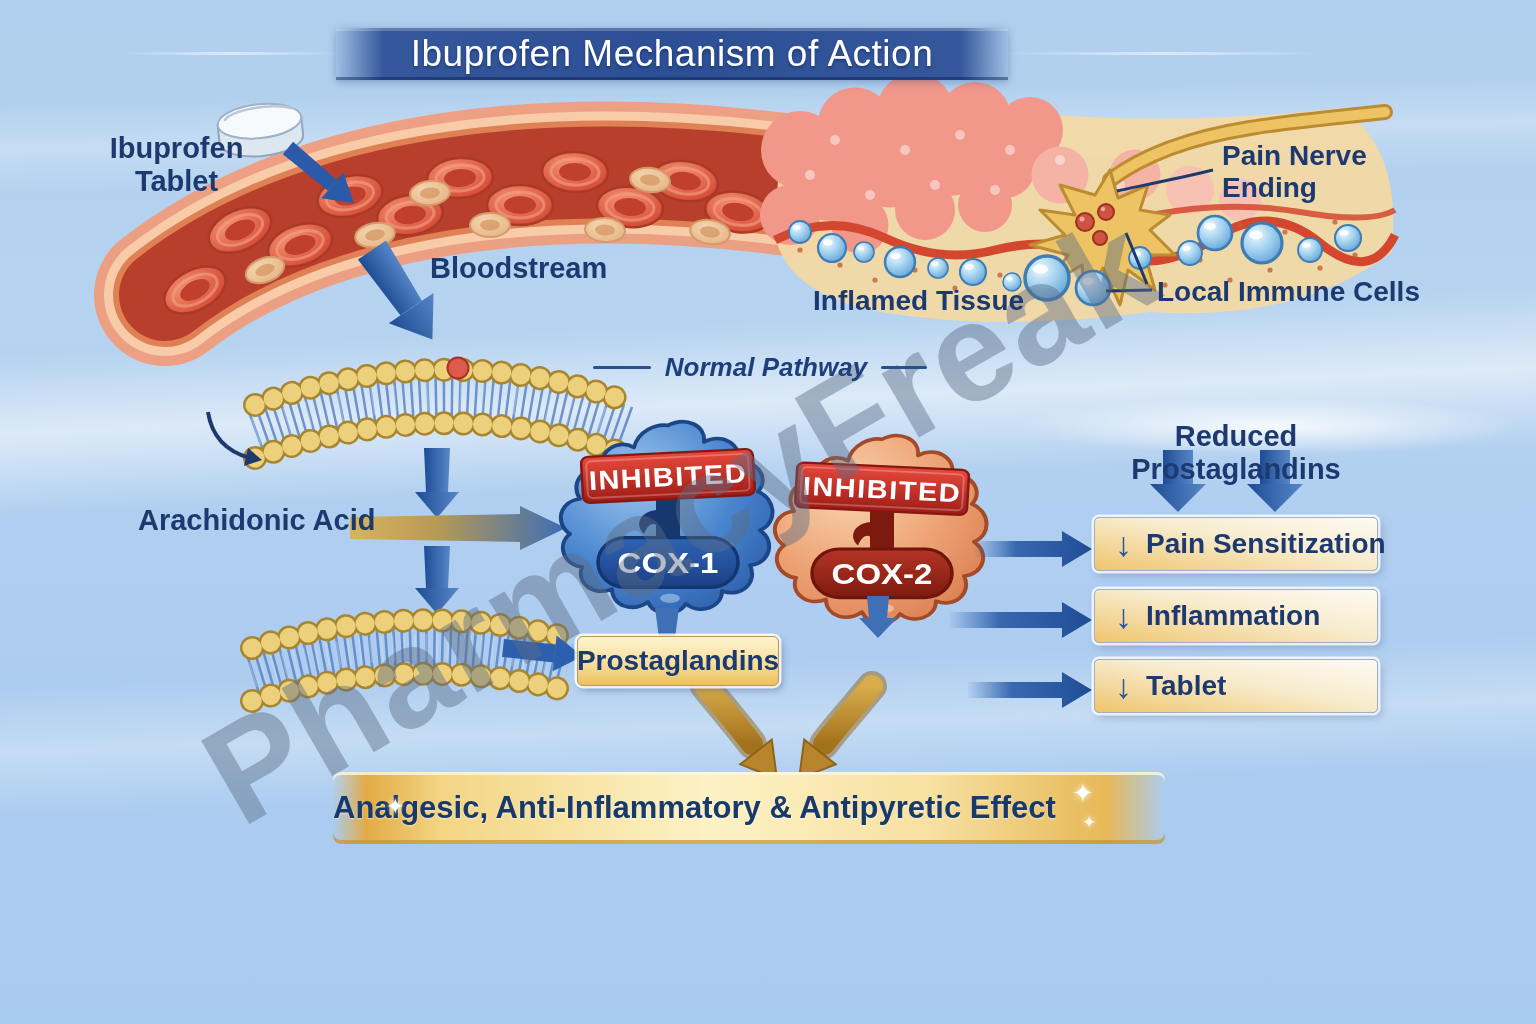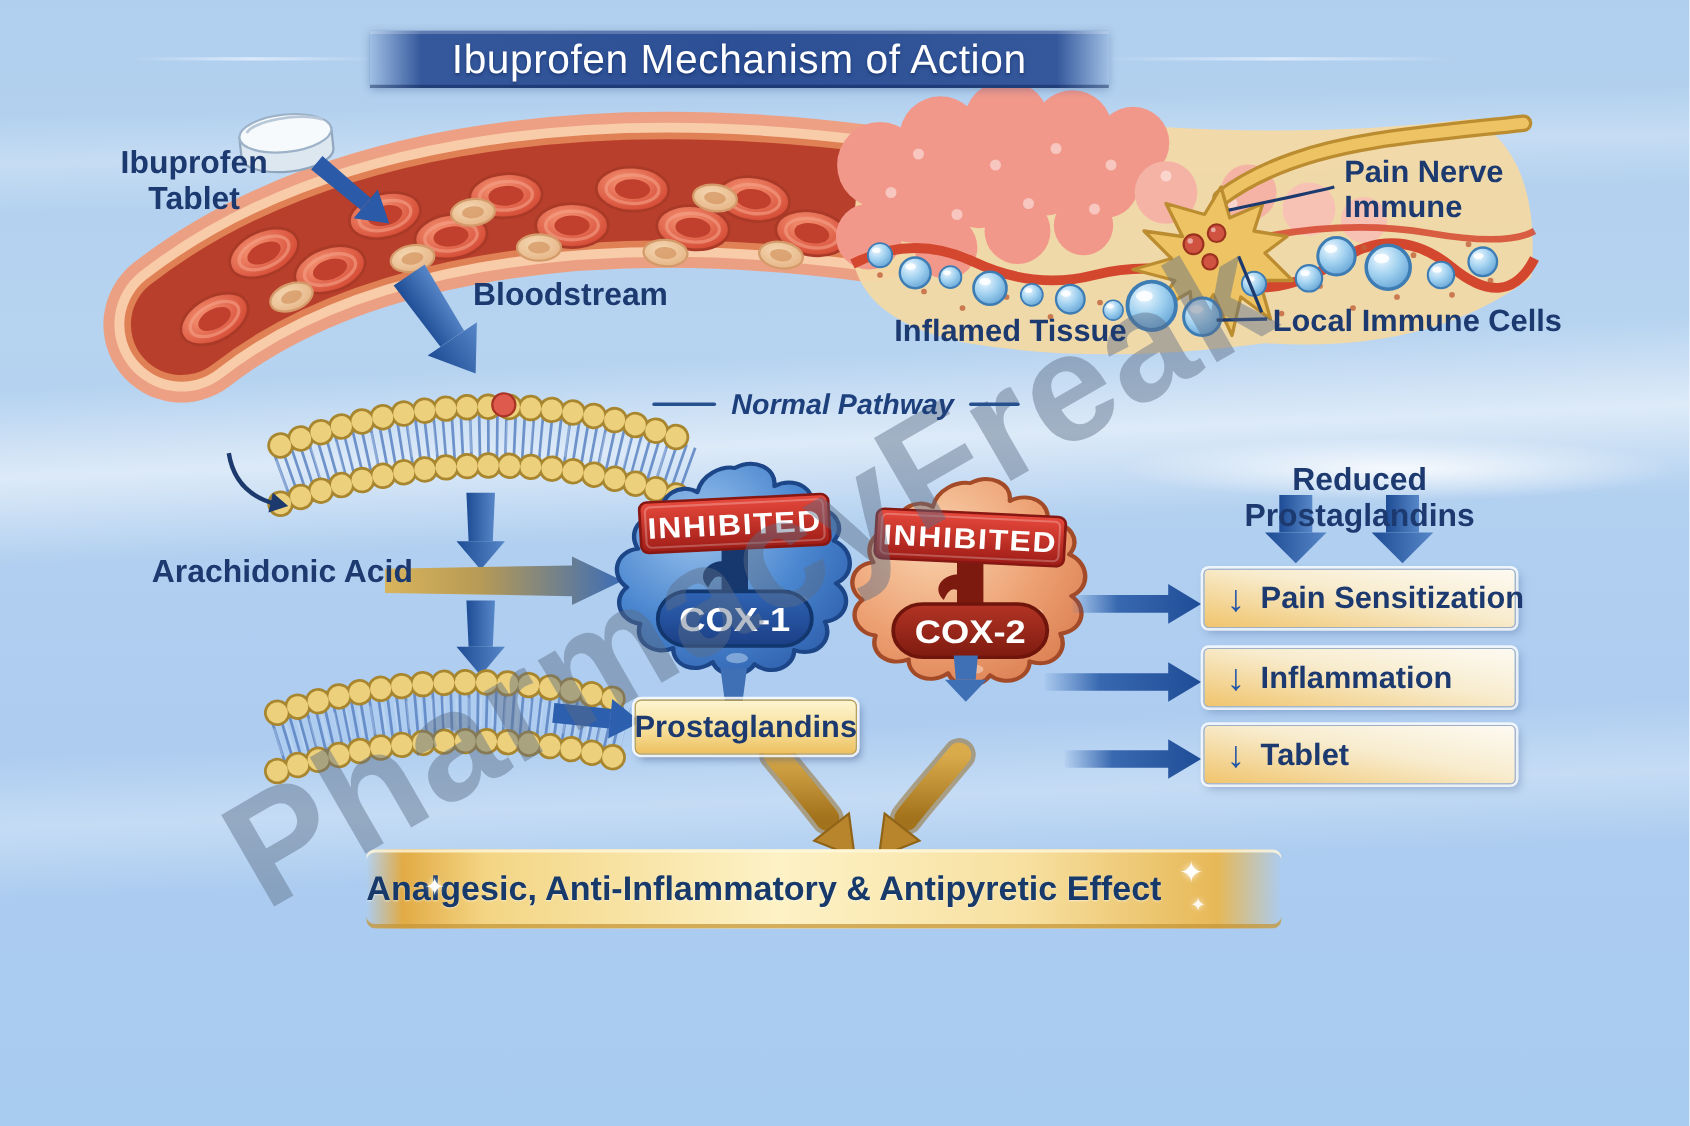--- a/index.html
+++ b/index.html
@@ -403,21 +403,21 @@
   <div class="title-banner">
     <span class="t">Ibuprofen Mechanism of Action</span>
   </div>
 
   <div class="lbl" style="left:70px;top:132px;width:145px;text-align:center;font-size:29px;margin-left:34px;">Ibuprofen
 Tablet</div>
 
   <div class="lbl" style="left:430px;top:252px;font-size:29px;">Bloodstream</div>
 
   <div class="lbl" style="left:1222px;top:140px;width:170px;font-size:28px;">Pain Nerve
-Immune</div>
+Ending</div>
 
   <div class="lbl" style="left:813px;top:285px;font-size:28px;">Inflamed Tissue</div>
 
   <div class="lbl" style="left:1157px;top:276px;font-size:28px;">Local Immune Cells</div>
 
 
   <div class="normal-pathway">
     <span class="dash" style="width:58px"></span>
     <span class="txt">Normal Pathway</span>
     <span class="dash" style="width:46px"></span>

